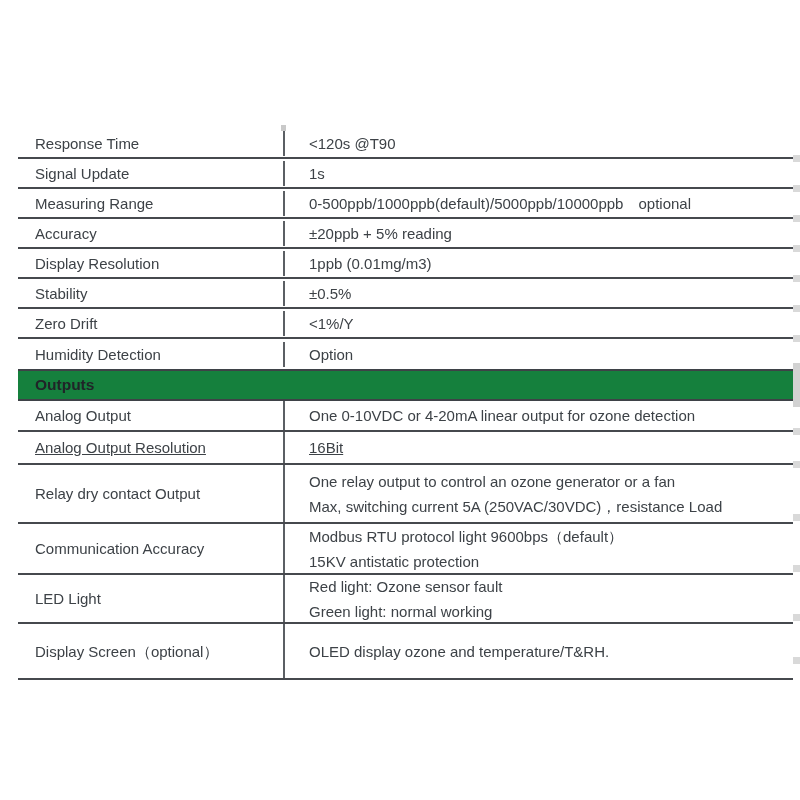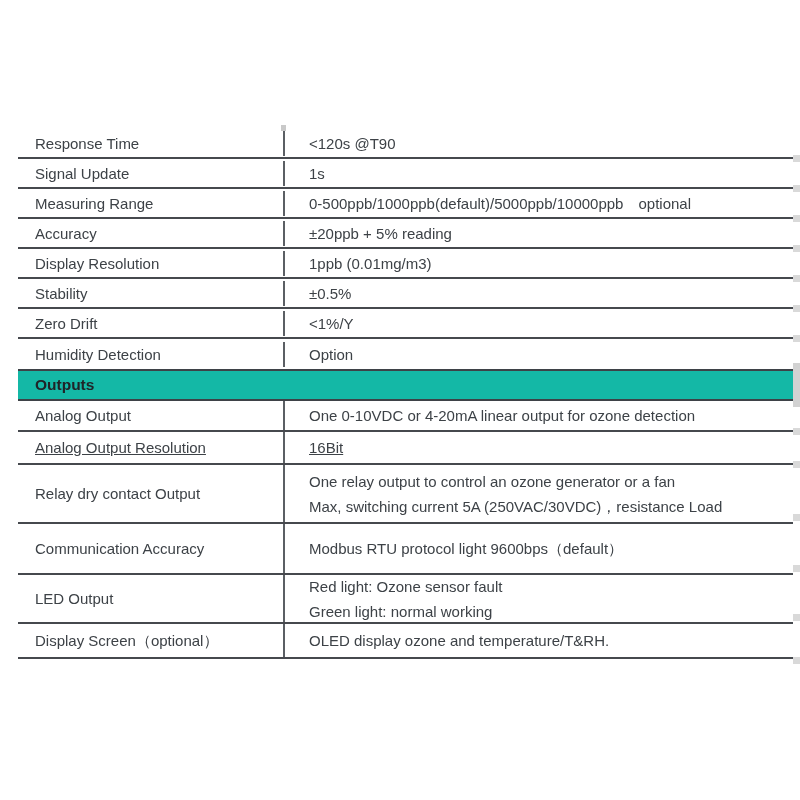--- a/index.html
+++ b/index.html
@@ -12,24 +12,24 @@
     position:absolute;left:18px;top:129px;width:775px;
     color:#3d4247;font-size:15px;
   }
   .row{display:flex;box-sizing:border-box;align-items:stretch;}
   .row.bb{border-bottom:2px solid #46494e;}
   .cell{box-sizing:border-box;display:flex;flex-direction:column;justify-content:center;}
   .cell.label{width:265px;padding-left:17px;padding-right:6px;}
   .cell.value{flex:1;border-left:2px solid #5b5f64;padding-left:24px;padding-right:4px;}
   .vline{display:block;line-height:25px;white-space:nowrap;}
   .h30{height:30px;align-items:center;} .h31{height:31px;} .h33{height:33px;text-decoration:underline;}
-  .h43{height:35px;} .h49{height:49px;} .h51{height:51px;} .h53{height:59px;}
+  .h43{height:56px;} .h49{height:49px;} .h51{height:51px;} .h53{height:59px;}
   .section-band{
     box-sizing:border-box;height:32px;display:flex;align-items:center;
-    background:#14b8a6;border-top:2px solid #3e4247;border-bottom:2px solid #3e4247;
+    background:#15803d;border-top:2px solid #3e4247;border-bottom:2px solid #3e4247;
     padding-left:17px;font-weight:bold;font-size:15.5px;color:#202428;
   }
   
   .edge-cap{position:absolute;left:793px;width:7px;height:7px;background:#d9d9d9;}
   .edge-strip{position:absolute;left:793px;width:7px;height:44px;top:363px;background:#d2d2d2;}
   .divider-cap{position:absolute;left:281px;top:125px;width:5px;height:6px;background:#c9c9c9;}
 </style>
 </head>
 <body>
 
@@ -128,25 +128,26 @@
       <span class="vline">One relay output to control an ozone generator or a fan</span>
       <span class="vline">Max, switching current 5A (250VAC/30VDC)，resistance Load</span>
     </div>
   </div>
   <div class="row bb h51">
     <div class="cell label">
         <span class="vline">Communication Accuracy</span>
       </div>
     <div class="cell value">
       <span class="vline">Modbus RTU protocol light 9600bps（default）</span>
+      <span class="vline">15KV antistatic protection</span>
     </div>
   </div>
   <div class="row bb h49">
     <div class="cell label">
-        <span class="vline">LED Output</span>
+        <span class="vline">LED Light</span>
       </div>
     <div class="cell value">
       <span class="vline">Red light: Ozone sensor fault</span>
       <span class="vline">Green light: normal working</span>
     </div>
   </div>
   <div class="row bb h43">
     <div class="cell label">
         <span class="vline">Display Screen（optional）</span>
       </div>

